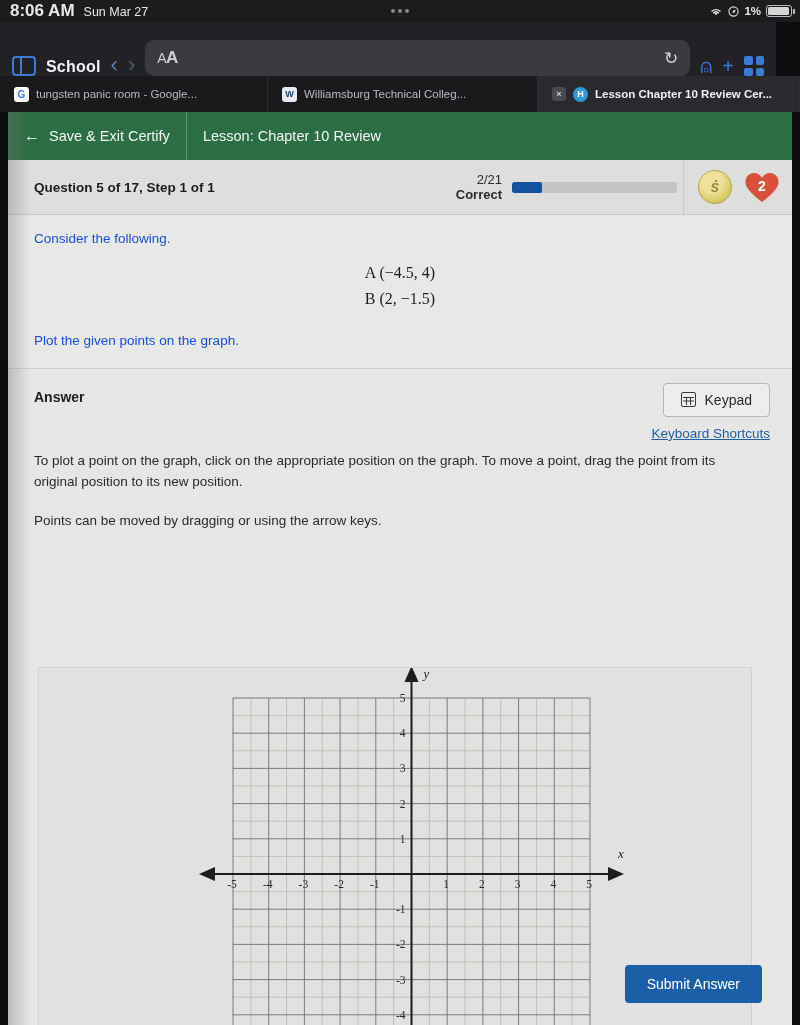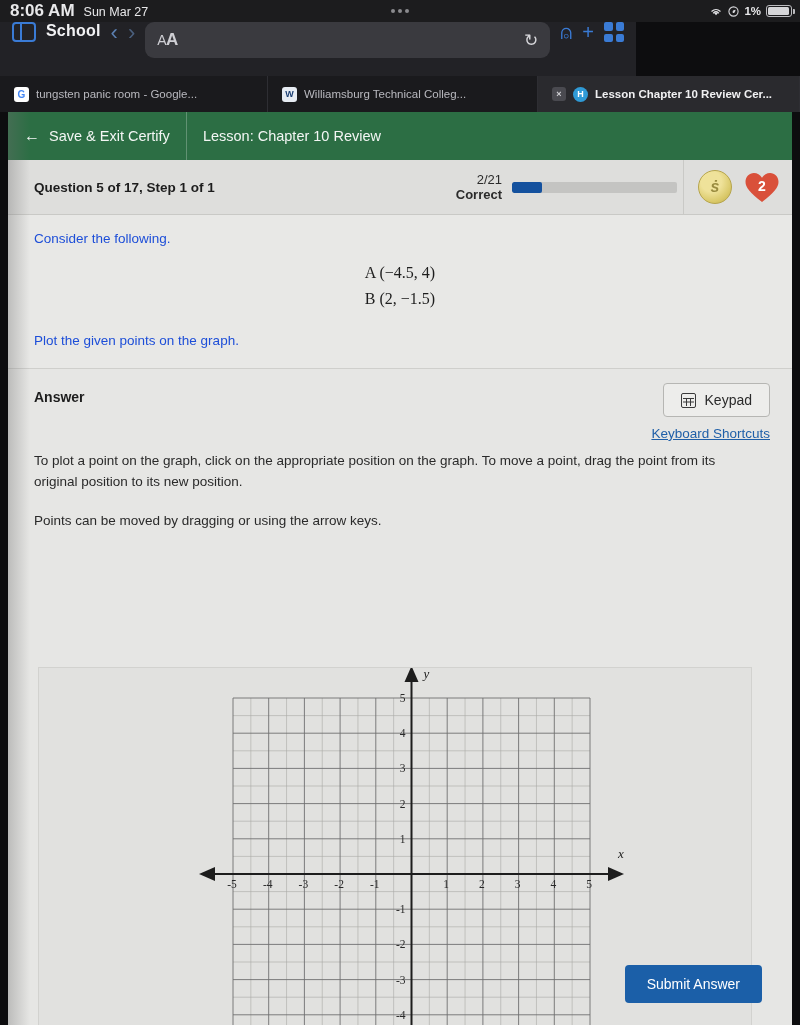--- a/index.html
+++ b/index.html
@@ -28,22 +28,22 @@
     display: flex; align-items: center; gap: 5px; font-size: 11.5px; font-weight:600;
   }
   .wifi-ic { width: 14px; height: 11px; display:block; }
   .loc-ic { width: 11px; height: 11px; display:block; }
   .batt { width: 26px; height: 12px; border: 1.4px solid #bcbcc0; border-radius: 3px; position: relative; }
   .batt::after { content:""; position:absolute; right:-3.5px; top:3px; width:2px;height:5px;background:#bcbcc0;border-radius:0 1px 1px 0;}
   .batt i { position:absolute; left:1.2px; top:1.2px; bottom:1.2px; width:88%; background:#d5d5d8; border-radius:1.5px; display:block;}
 
   
   .browserbar {
-    position:absolute; left:0; top:22px; width:636px; height:54px;
-    background:#222226; display:flex; align-items:flex-start; padding:0 12px; gap:10px;
+    position:absolute; left:0; top:22px; width:776px; height:54px;
+    background:#222226; display:flex; align-items:flex-end; padding:0 12px; gap:10px;
   }
   .sidebar-toggle { width: 24px; height:20px; border:2px solid #3a7bd5; border-radius:4px; position:relative; flex:none;}
   .sidebar-toggle::after{content:"";position:absolute;left:6px;top:-2px;bottom:-2px;width:2px;background:#3a7bd5;}
   .school-label { color:#f2f2f4; font-size:16px; font-weight:700; letter-spacing:.2px; }
   .navarrow { color:#5b7fb0; font-size:22px; font-weight:300; line-height:1; user-select:none;}
   .navarrow.fwd { color:#4a5f7d; }
   .urlbar {
     flex:1; height:36px; background:#3a3a3f; border-radius:9px;
     display:flex; align-items:center; padding:0 12px; position:relative; min-width:0;
   }
@@ -106,21 +106,21 @@
   .prob { padding:16px 26px 20px 26px; border-bottom:1px solid #cfcfcc;}
   .prob p { font-size:13.5px; color:#1d4ed8; }
   .math-block { margin:14px 0 20px 0; text-align:center; }
   .math-line { font-family:"Liberation Serif", serif; font-size:16px; color:#1e1e1e; line-height:1.65; }
   .prob .plot-line { margin-top:4px; }
 
   .ansbar { padding:14px 22px 0 26px; display:flex; align-items:flex-start;}
   .anslabel { font-size:14px; font-weight:700; color:#1d1d1d; padding-top:6px;}
   .ansright { margin-left:auto; text-align:right;}
   .keypad-btn {
-    display:inline-flex; align-items:flex-end; gap:9px;
+    display:inline-flex; align-items:flex-start; gap:9px;
     border:1px solid #b6b6b3; background:#ededeb; border-radius:4px;
     padding:8px 17px; font-size:14px; color:#2b2b2b;
   }
   .kp-ic { width:15px;height:15px;border:1.4px solid #3a3a3a;border-radius:2px;position:relative;display:block;}
   .kp-ic::before{content:"";position:absolute;left:1px;right:1px;top:4.2px;height:1px;background:#3a3a3a;box-shadow:0 3.5px 0 #3a3a3a;}
   .kp-ic::after{content:"";position:absolute;top:4.2px;bottom:1px;left:4.5px;width:1px;background:#3a3a3a;box-shadow:4px 0 0 #3a3a3a;}
   .kbd-link { display:block; margin-top:9px; color:#1f5fa8; font-size:13.5px; }
 
   .instr { padding:10px 40px 4px 26px; }
   .instr p { font-size:13.5px; color:#2a2a2a; line-height:1.55; }

